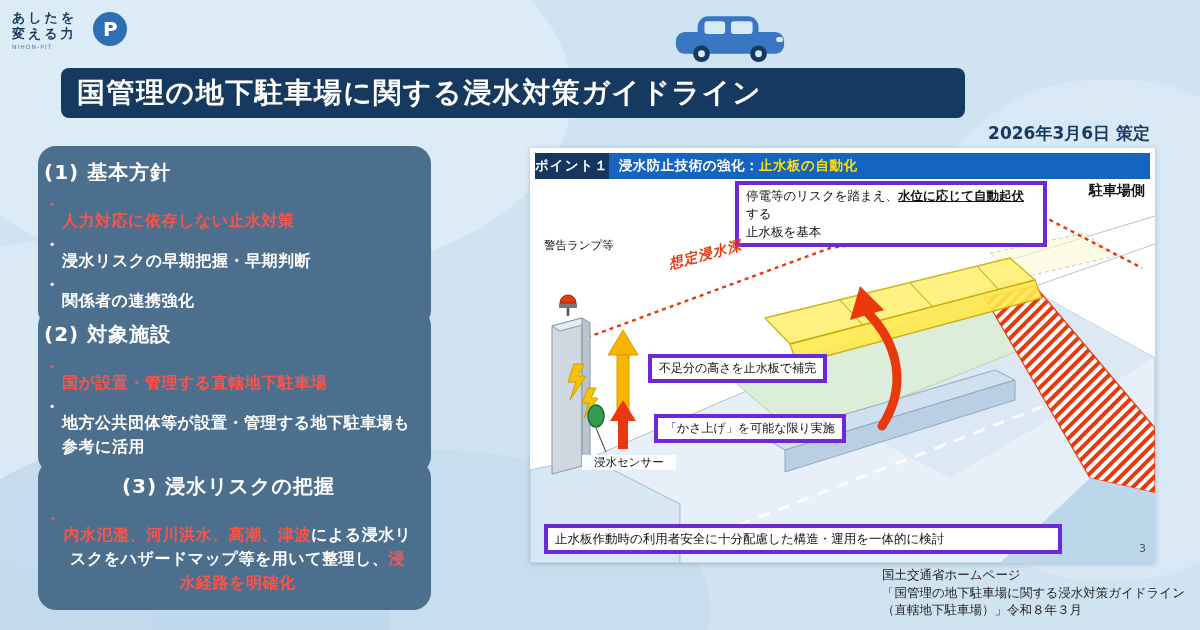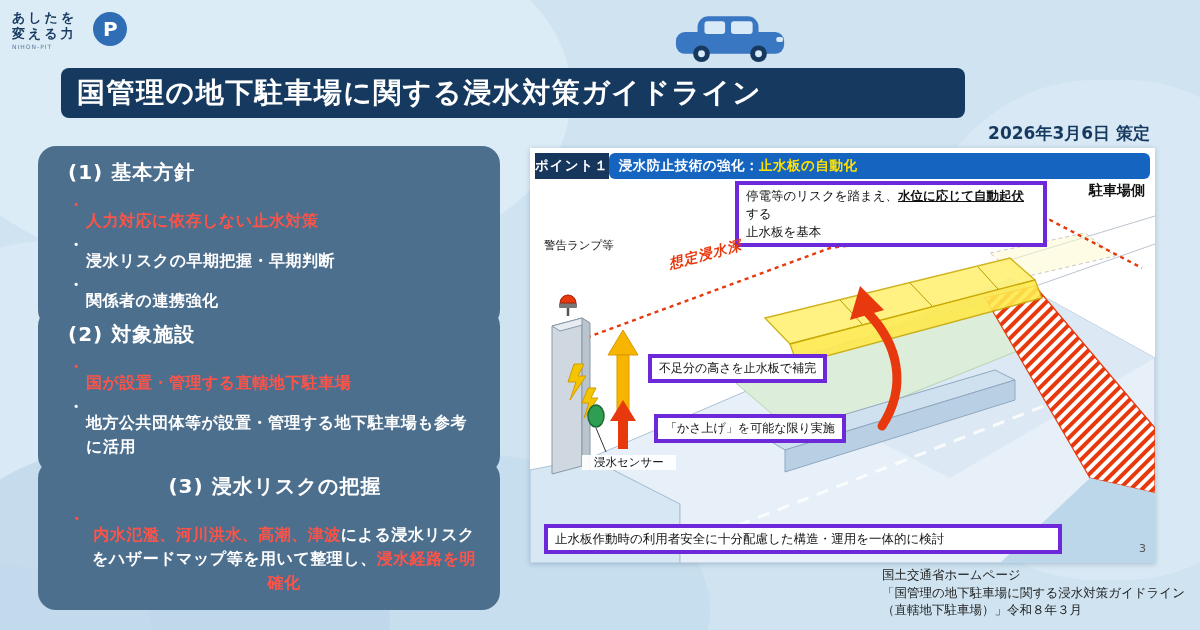--- a/index.html
+++ b/index.html
@@ -27,37 +27,37 @@
   
   .car { left:672px; top:10px; width:118px; height:56px; }
 
   
   .title-bar { left:38px; top:68px; width:904px; height:50px; background:#16395f; border-radius:8px;
                display:flex; align-items:center; padding-left:16px;margin-left:23px; }
   .title-bar span { color:#fff; font-size:28px; font-weight:bold; letter-spacing:1.5px; white-space:nowrap; }
   .date { right:50px; top:122px; color:#16395f; font-size:17px; font-weight:bold; }
 
   
-  .sec { left:38px; width:462px; background:#4d6f8e; border-radius:18px; padding:13px 18px 15px 30px; color:#fff; }
+  .sec { left:38px; width:393px; background:#4d6f8e; border-radius:18px; padding:13px 18px 15px 6px; color:#fff; }
   .sec-1 { top:146px; }
   .sec-2 { top:308px; }
   .sec-3 { top:460px;text-align:center; }
   .sec h2 { font-size:20px; font-weight:bold; letter-spacing:1px; margin-bottom:7px; }
   .bullet { display:flex; font-size:16px; font-weight:bold; line-height:1.5; letter-spacing:.5px; }
   .bullet .mk { width:18px; flex:none; }
   .bullet .bt { flex:1;margin-top:16px; }
   .red { color:#ff5348; }
 
   
   .panel { left:530px; top:148px; width:625px; height:415px; background:#fff; box-shadow:0 1px 5px rgba(30,60,90,.25); }
   .p-header { position:absolute; left:5px; top:5px; right:5px; height:26px; display:flex; z-index:4; }
   .p-point { background:#17365d; color:#fff; font-size:13.5px; font-weight:bold; display:flex; align-items:center;
              justify-content:center; padding:0 0; letter-spacing:1px; }
   .p-head { flex:1; background:#1464c0; color:#fff; font-size:13.5px; font-weight:bold; display:flex;
-            align-items:center; padding-left:10px; letter-spacing:.5px;border-radius:6px; }
+            align-items:center; padding-left:10px; letter-spacing:.5px; }
   .p-head .hl { color:#ffe100; }
   .diagram-svg { position:absolute; inset:0; z-index:1; }
   .ov { position:absolute; z-index:3; color:#111; }
   .lbl-parking { right:10px; top:34px; font-size:14px; font-weight:bold; }
   .note { background:#fff; border:4px solid #6d28d9; padding:2px 7px; font-size:12px; line-height:1.45; }
   .note-top { left:205px; top:33px; width:312px; font-size:12.5px; }
   .note-top .u { text-decoration:underline; font-weight:bold; }
   .lbl-lamp { left:12px; top:90px; font-size:11.5px; background:rgba(255,255,255,.92); padding:0 2px; }
   .lbl-depth { left:138px; top:98px; color:#e8380d; font-size:14px; font-weight:bold; font-style:italic;
                transform:rotate(-15deg); letter-spacing:1px; }

